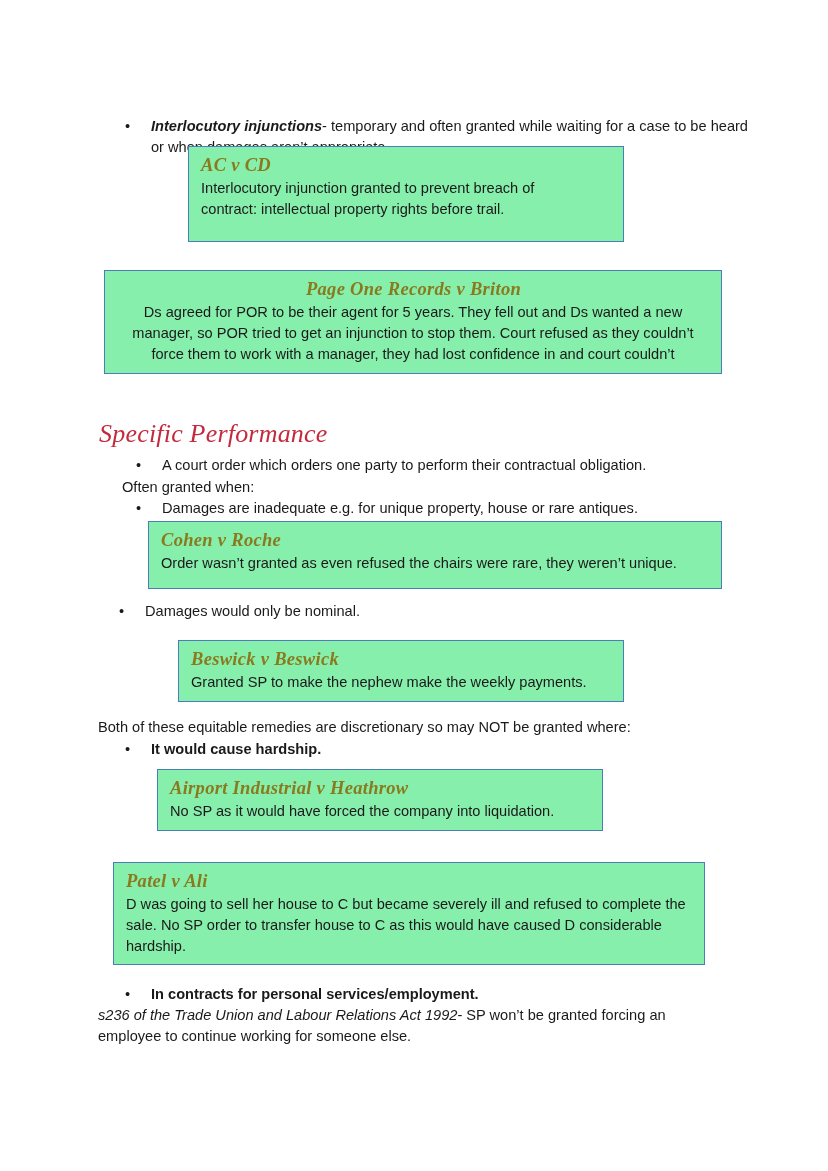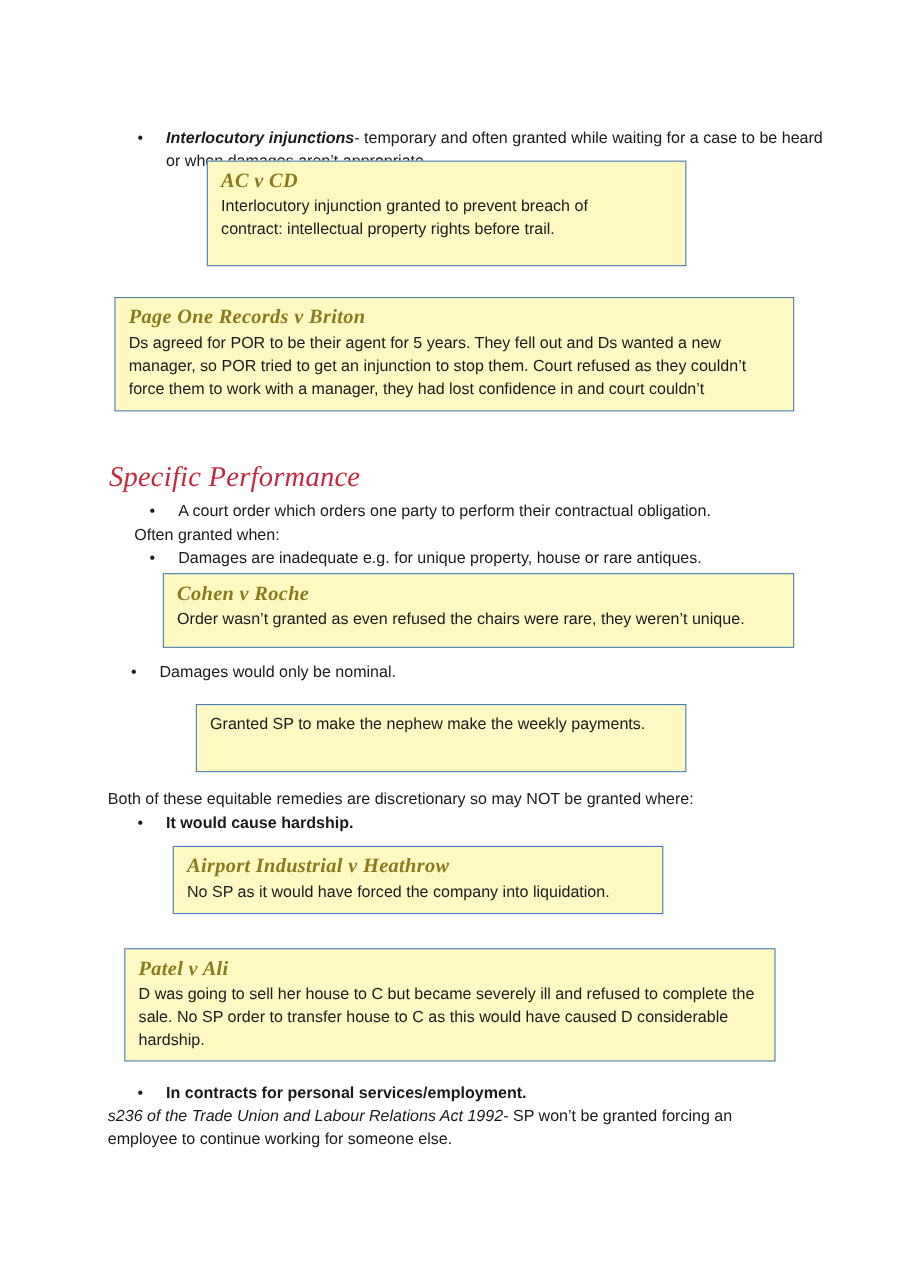--- a/index.html
+++ b/index.html
@@ -68,21 +68,21 @@
     font-size: 26px;
     color: #c4293d;
     margin: 0;
     letter-spacing: 0.2px;
   }
 
   
   .case-box {
     position: absolute;
     border: 1.4px solid #4a7ebb;
-    background: #fef9c3;
+    background: #86efac;
     box-sizing: border-box;
     padding: 8px 11px 8px 12px;
   }
   .case-title {
     font-family: "Liberation Serif", serif;
     font-weight: bold;
     font-style: italic;
     font-size: 18.5px;
     line-height: 1.15;
     color: #8a7a1e;
@@ -104,21 +104,21 @@
   <div class="bullet-row indent-a" style="position:absolute; left:98px; top:100px; width:632px;margin-top:16px;">
     <span class="bullet-dot"></span>
     <span class="bullet-text"><span class="lead-bold-italic">Interlocutory injunctions</span><span>- temporary and often granted while waiting for a case to be heard or when damages aren’t appropriate.</span></span>
   </div>
 
   <div class="case-box" style="left:188px; top:146px; width:436px; height:96px;">
     <div class="case-title">AC v CD</div>
     <div class="case-body" style="width:375px;">Interlocutory injunction granted to prevent breach of contract: intellectual property rights before trail.</div>
   </div>
 
-  <div class="case-box" style="left:104px; top:270px; width:618px; height:104px;">
+  <div class="case-box" style="left:104px; top:270px; width:618px; height:104px;text-align:center;">
     <div class="case-title">Page One Records v Briton</div>
     <div class="case-body" style="width:592px;">Ds agreed for POR to be their agent for 5 years. They fell out and Ds wanted a new manager, so POR tried to get an injunction to stop them. Court refused as they couldn’t force them to work with a manager, they had lost confidence in and court couldn’t</div>
   </div>
 
   <div class="section-heading" style="position:absolute; left:99px; top:419px;">Specific Performance</div>
 
   <div class="bullet-row indent-b" style="position:absolute; left:98px; top:455px; width:632px;">
     <span class="bullet-dot"></span>
     <span class="bullet-text">A court order which orders one party to perform their contractual obligation.</span>
   </div>
@@ -134,20 +134,21 @@
     <div class="case-title">Cohen v Roche</div>
     <div class="case-body" style="width:548px;">Order wasn’t granted as even refused the chairs were rare, they weren’t unique.</div>
   </div>
 
   <div class="bullet-row indent-a" style="position:absolute; left:92px; top:601px; width:632px;">
     <span class="bullet-dot"></span>
     <span class="bullet-text">Damages would only be nominal.</span>
   </div>
 
   <div class="case-box" style="left:178px; top:640px; width:446px; height:62px;">
+    <div class="case-title">Beswick v Beswick</div>
     <div class="case-body" style="width:420px;">Granted SP to make the nephew make the weekly payments.</div>
   </div>
 
   <div class="flush" style="position:absolute; left:98px; top:717px; width:632px;">Both of these equitable remedies are discretionary so may NOT be granted where:</div>
 
   <div class="bullet-row indent-a" style="position:absolute; left:98px; top:739px; width:632px;justify-content:flex-end;">
     <span class="bullet-dot"></span>
     <span class="bullet-text bold">It would cause hardship.</span>
   </div>
 

